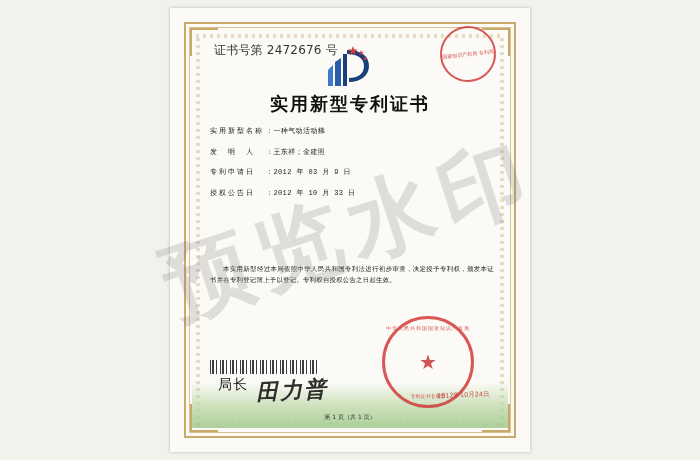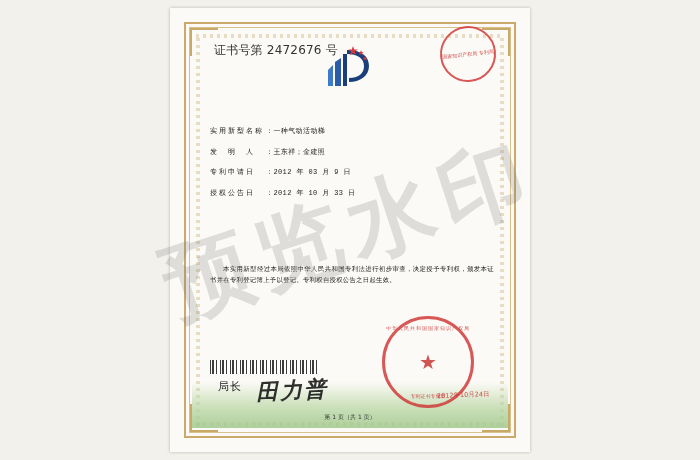--- a/index.html
+++ b/index.html
@@ -169,21 +169,21 @@
       #ffffff 7px 10px
     );
     opacity: 0.85;
   }
 
   
   .director {
     position: absolute;
     left: 48px;
     bottom: 58px;
-    font-size: 11px;
+    font-size: 14px;
     color: #1b1b1b;
     letter-spacing: 1px;
   }
   .signature {
     position: absolute;
     left: 86px;
     bottom: 46px;
     font-family: "DejaVu Serif", serif;
     font-size: 22px;
     color: #1a1a1a;
@@ -307,20 +307,21 @@
         <path d="M22 18 L28 14 L28 42 L22 42 Z" fill="#2b5ca8"></path>
         <path d="M15 26 L20 21 L20 42 L15 42 Z" fill="#3f79c9"></path>
         <g fill="#d23a3a">
           <polygon points="40,2 41.2,5.4 44.8,5.4 41.9,7.6 43,11 40,8.9 37,11 38.1,7.6 35.2,5.4 38.8,5.4"></polygon>
           <polygon points="48,6 48.7,8 50.8,8 49.1,9.3 49.7,11.3 48,10.1 46.3,11.3 46.9,9.3 45.2,8 47.3,8"></polygon>
           <polygon points="52,12 52.6,13.7 54.4,13.7 52.9,14.8 53.5,16.5 52,15.4 50.5,16.5 51.1,14.8 49.6,13.7 51.4,13.7"></polygon>
         </g>
       </svg>
     </div>
 
+    <div class="title">实用新型专利证书</div>
 
     <div class="fields">
       <div class="field-row">
         <span class="field-label">实用新型名称</span><span class="field-value">：一种气动活动梯</span>
       </div>
       <div class="field-row">
         <span class="field-label">发　明　人</span><span class="field-value">：王东祥；金建照</span>
       </div>
       <div class="field-row">
         <span class="field-label">专利申请日</span><span class="field-value">：2012 年 03 月 9 日</span>

